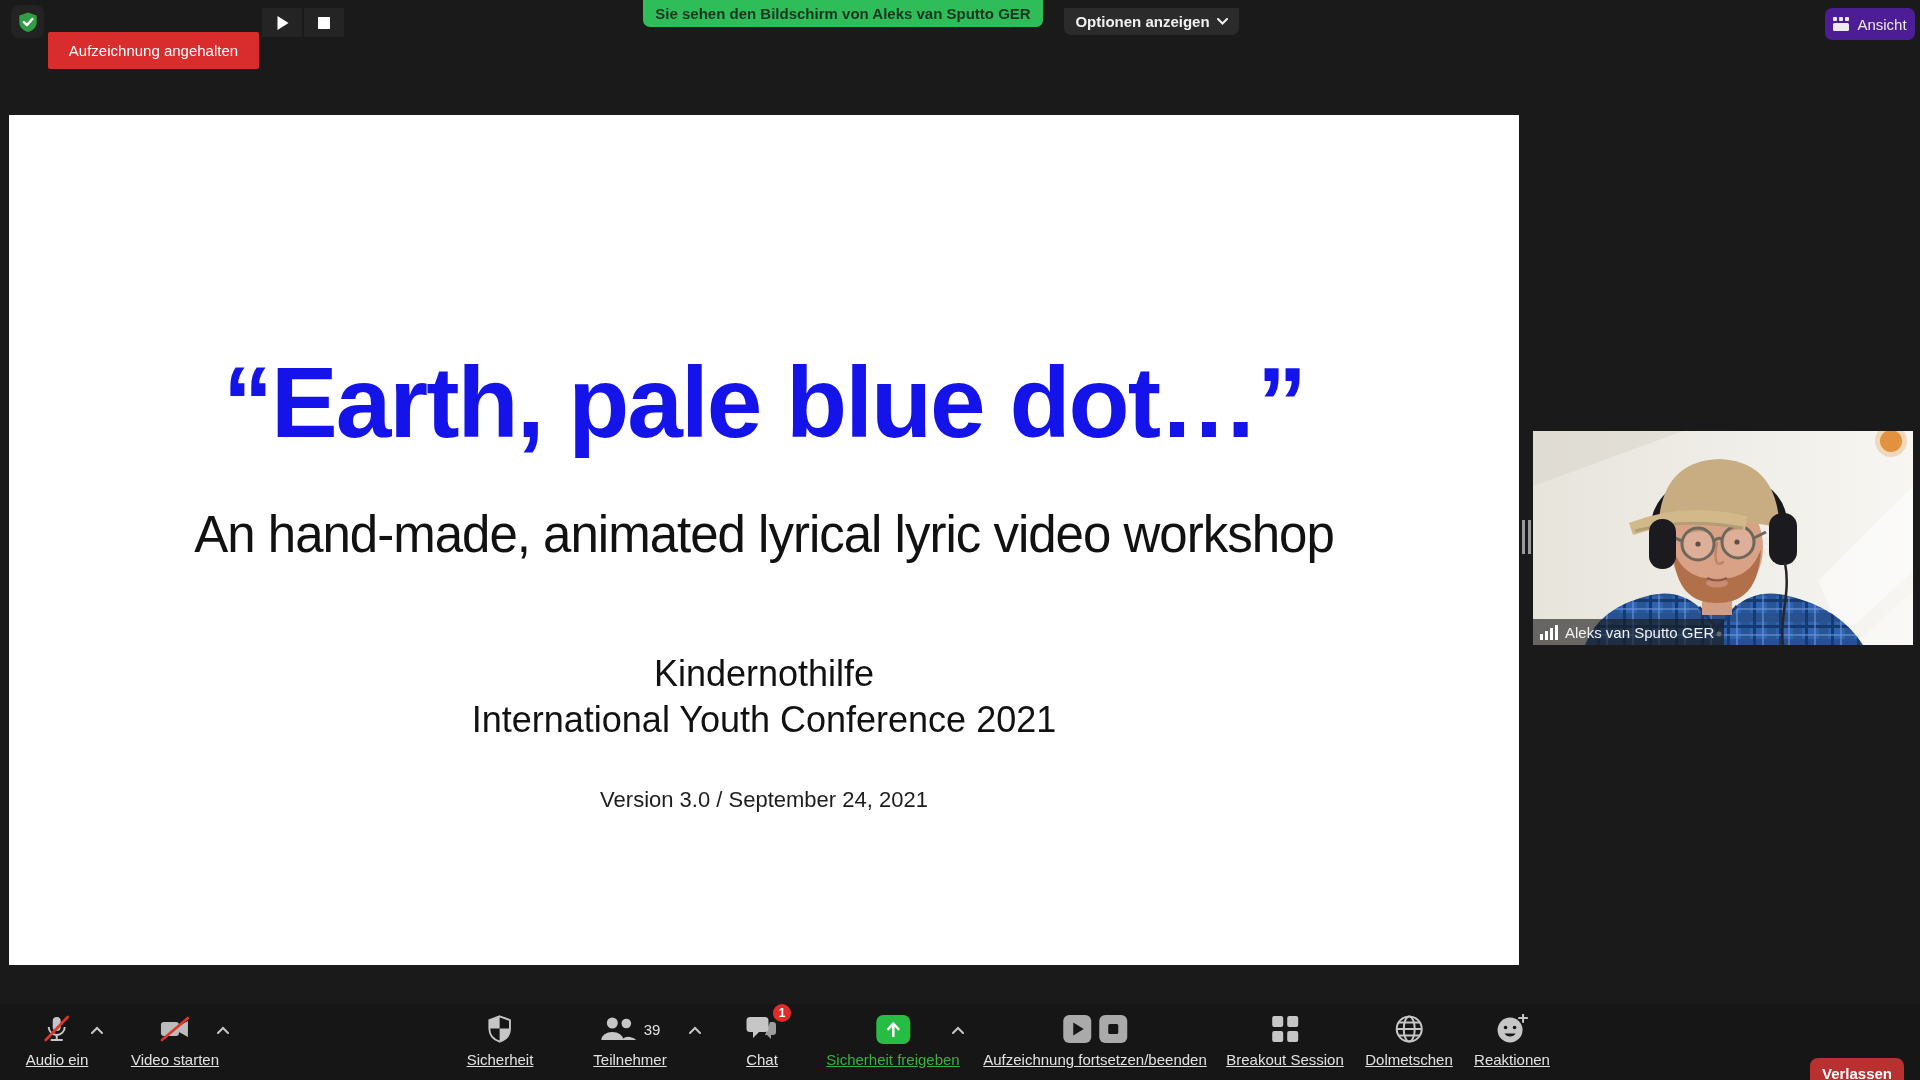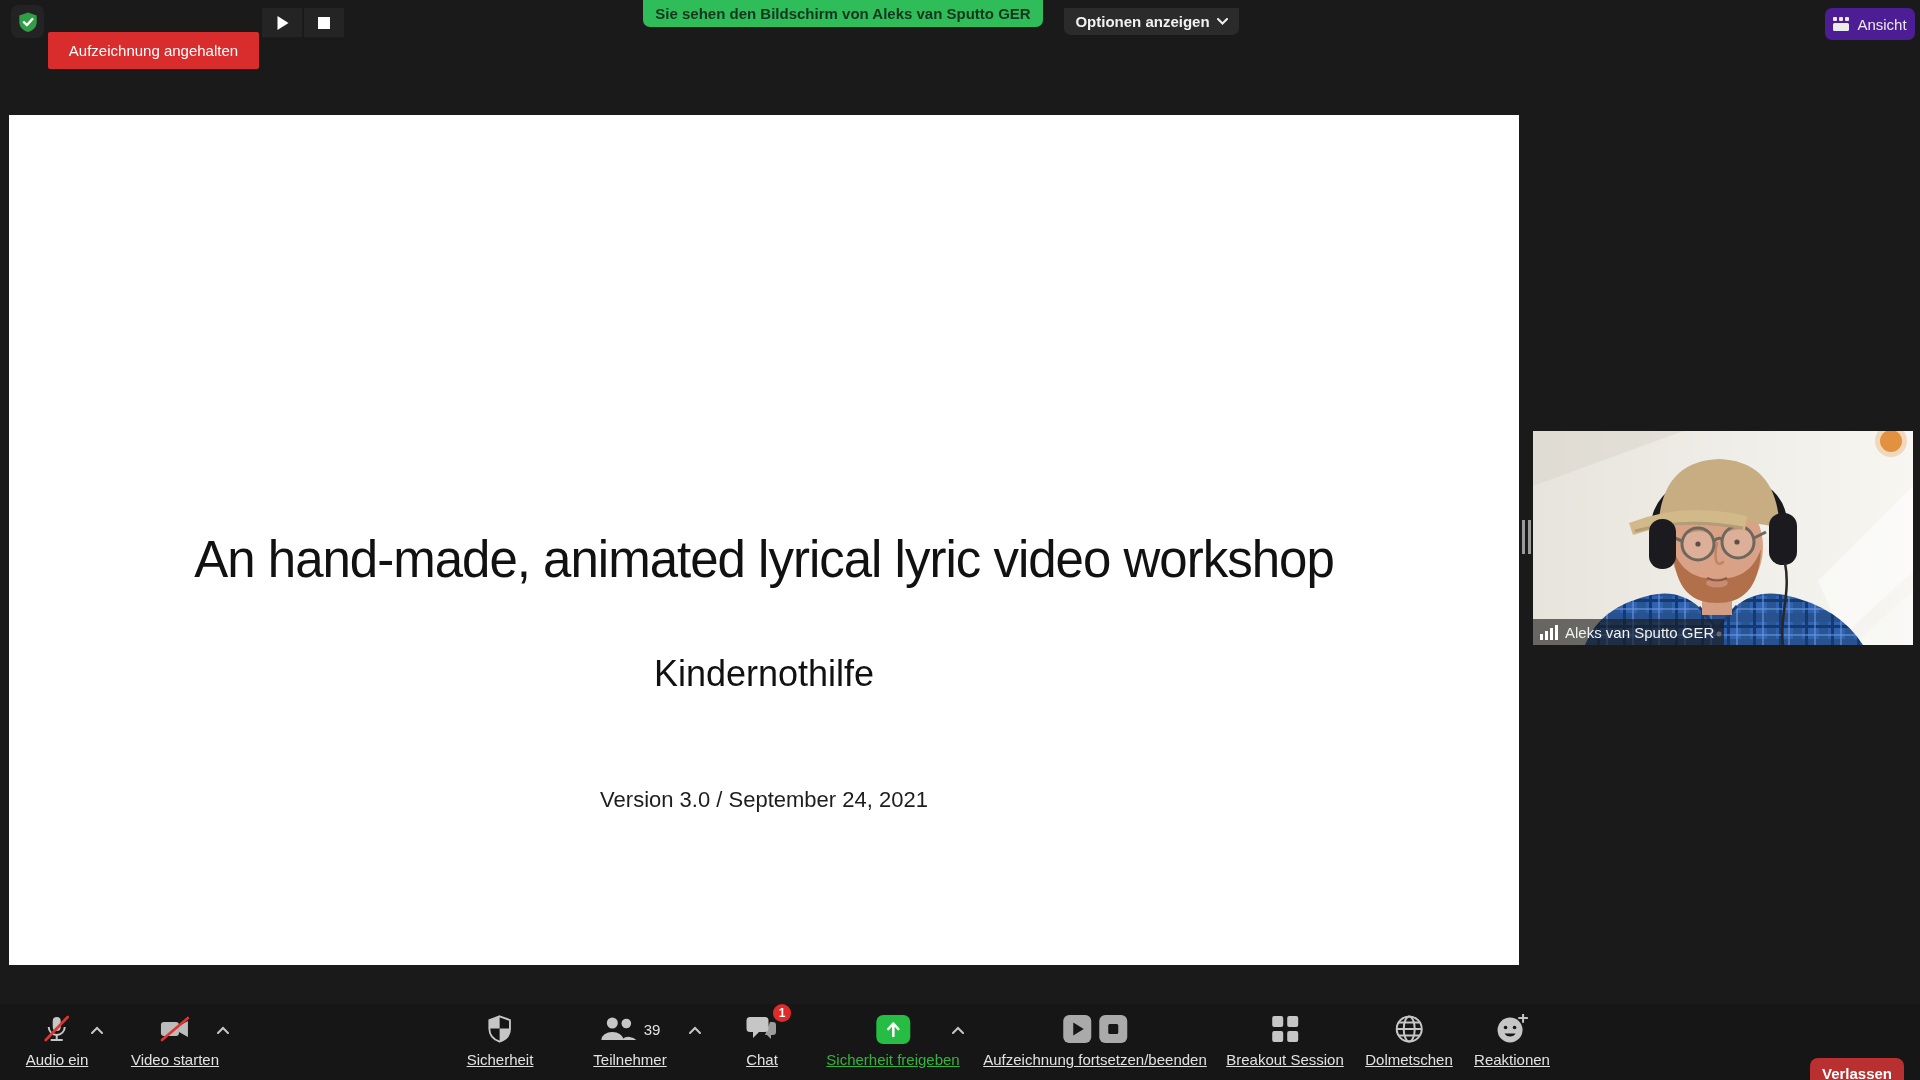--- a/index.html
+++ b/index.html
@@ -16,21 +16,21 @@
   .rec-play{left:262px;}
   .rec-stop{left:304px;}
   .share-banner{position:absolute;left:643px;top:0;width:400px;height:27px;background:#2ebd59;color:#15351f;font-size:15px;font-weight:bold;display:flex;align-items:center;justify-content:center;border-radius:0 0 7px 7px;text-align:right;}
   .options-dropdown{position:absolute;left:1064px;top:0;width:175px;height:27px;background:#2b2b2b;color:#f1f1f1;font-size:15px;font-weight:bold;display:flex;align-items:center;justify-content:center;gap:7px;border-radius:0 0 7px 7px;cursor:pointer;margin-top:8px;}
   .view-btn{position:absolute;left:1825px;top:8px;height:32px;width:90px;background:#4c1d95;border-radius:7px;color:#ececec;font-size:15px;display:flex;align-items:center;justify-content:center;gap:7px;cursor:pointer;}
 
   
   .slide{position:absolute;left:9px;top:115px;width:1510px;height:850px;background:#ffffff;}
   .slide div{position:absolute;left:0;width:100%;text-align:center;white-space:nowrap;}
   .slide-title{top:230px;font-size:100px;font-weight:800;letter-spacing:-2px;color:#1414ea;}
-  .slide-subtitle{top:415px;font-size:51px;letter-spacing:-1px;color:#111;}
+  .slide-subtitle{top:390px;font-size:51px;letter-spacing:-1px;color:#111;}
   .slide-org{top:538px;font-size:36px;color:#111;}
   .slide-event{top:584px;font-size:36px;color:#111;}
   .slide-version{top:672px;font-size:22px;color:#1d1d1d;}
 
   
   .video-tile{position:absolute;left:1533px;top:431px;width:380px;height:214px;overflow:hidden;background:#0369a1;cursor:pointer;}
   .name-tag{position:absolute;left:0;bottom:0;height:26px;background:rgba(25,25,25,0.62);display:flex;align-items:center;gap:7px;padding:0 10px 0 7px;color:#f2f2f2;font-size:15px;white-space:nowrap;}
   .pane-handle{position:absolute;left:1522px;top:520px;width:10px;height:34px;display:flex;gap:3px;cursor:col-resize;}
   .pane-handle i{display:block;width:3px;height:34px;background:#9a9a9a;}
 
@@ -79,22 +79,24 @@
       <rect x="0" y="0" width="4" height="4" rx="1"></rect>
         <rect x="6" y="0" width="4" height="4" rx="1"></rect>
         <rect x="12" y="0" width="4" height="4" rx="1"></rect>
       <rect x="0" y="6" width="16" height="8" rx="1.5"></rect>
     </g>
   </svg>
   <span>Ansicht</span>
 </div>
 
 <div class="slide">
+  <div class="slide-title">“Earth, pale blue dot…”</div>
   <div class="slide-subtitle">An hand-made, animated lyrical lyric video workshop</div>
   <div class="slide-org">Kindernothilfe</div>
+  <div class="slide-event">International Youth Conference 2021</div>
   <div class="slide-version">Version 3.0 / September 24, 2021</div>
 </div>
 
 <div class="pane-handle">
     <i></i>
     <i></i>
   </div>
 <div class="video-tile">
   <svg width="380" height="214" viewBox="0 0 380 214">
     <defs>

